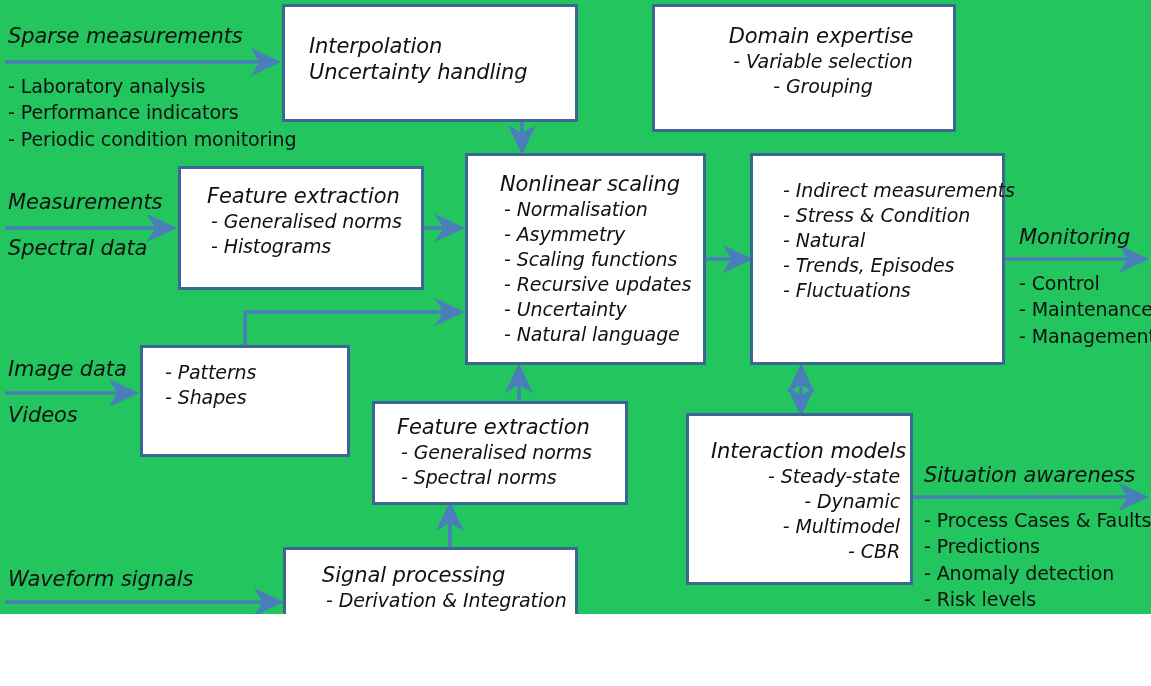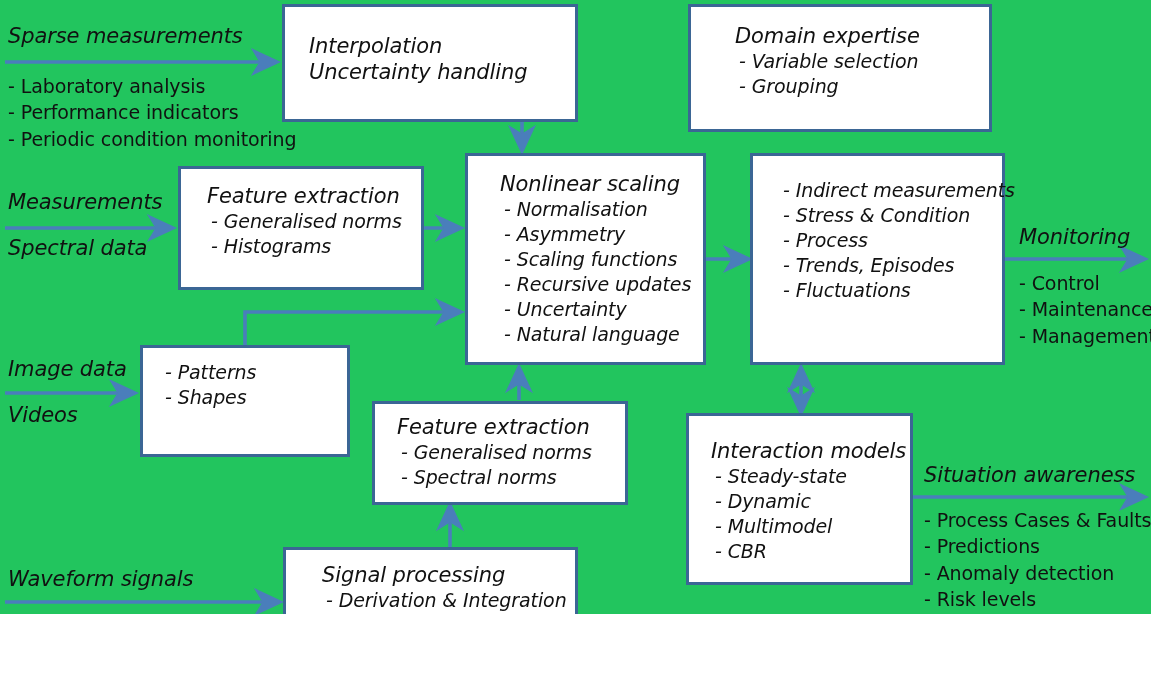--- a/index.html
+++ b/index.html
@@ -131,21 +131,21 @@
     <span class="free-label two-line">Videos</span>
   </div>
 
   <div class="free-label" style="left:8px; top:567px;">Waveform signals</div>
 
   <div class="box" style="left:282px; top:4px; width:296px; height:118px; padding-top:26px; padding-left:24px;">
     <div class="box-title">Interpolation</div>
     <div class="box-title">Uncertainty handling</div>
   </div>
 
-  <div class="box" style="left:688px; top:4px; width:304px; height:128px; padding-top:16px; padding-left:44px;">
+  <div class="box" style="left:652px; top:4px; width:304px; height:128px; padding-top:16px; padding-left:44px;text-align:center;">
     <div class="box-title">Domain expertise</div>
     <div class="box-sub">- Variable selection</div>
     <div class="box-sub">- Grouping</div>
   </div>
 
   <div class="box" style="left:178px; top:166px; width:246px; height:124px; padding-top:14px; padding-left:26px;">
     <div class="box-title">Feature extraction</div>
     <div class="box-sub">- Generalised norms</div>
     <div class="box-sub">- Histograms</div>
   </div>
@@ -156,37 +156,37 @@
     <div class="box-sub">-  Asymmetry</div>
     <div class="box-sub">-  Scaling functions</div>
     <div class="box-sub">-  Recursive updates</div>
     <div class="box-sub">-  Uncertainty</div>
     <div class="box-sub">-  Natural language</div>
   </div>
 
   <div class="box" style="left:750px; top:153px; width:255px; height:212px; padding-top:22px; padding-left:26px;">
     <div class="box-sub">-  Indirect measurements</div>
     <div class="box-sub">-  Stress &amp; Condition</div>
-    <div class="box-sub">-  Process</div>
+    <div class="box-sub">-  Natural</div>
     <div class="box-sub">-  Trends, Episodes</div>
     <div class="box-sub">-  Fluctuations</div>
   </div>
 
   <div class="box" style="left:140px; top:345px; width:210px; height:112px; padding-top:12px; padding-left:18px;">
     <div class="box-sub">- Patterns</div>
     <div class="box-sub">- Shapes</div>
   </div>
 
   <div class="box" style="left:372px; top:401px; width:256px; height:104px; padding-top:10px; padding-left:22px;">
     <div class="box-title">Feature extraction</div>
     <div class="box-sub">- Generalised norms</div>
     <div class="box-sub">- Spectral norms</div>
   </div>
 
-  <div class="box" style="left:686px; top:413px; width:227px; height:172px; padding-top:22px; padding-left:22px;">
+  <div class="box" style="left:686px; top:413px; width:227px; height:172px; padding-top:22px; padding-left:22px;text-align:right;">
     <div class="box-title">Interaction models</div>
     <div class="box-sub">- Steady-state</div>
     <div class="box-sub">- Dynamic</div>
     <div class="box-sub">- Multimodel</div>
     <div class="box-sub">- CBR</div>
   </div>
 
   <div class="box" style="left:283px; top:547px; width:295px; height:135px; padding-top:12px; padding-left:36px;">
     <div class="box-title">Signal processing</div>
     <div class="box-sub">- Derivation &amp; Integration</div>

